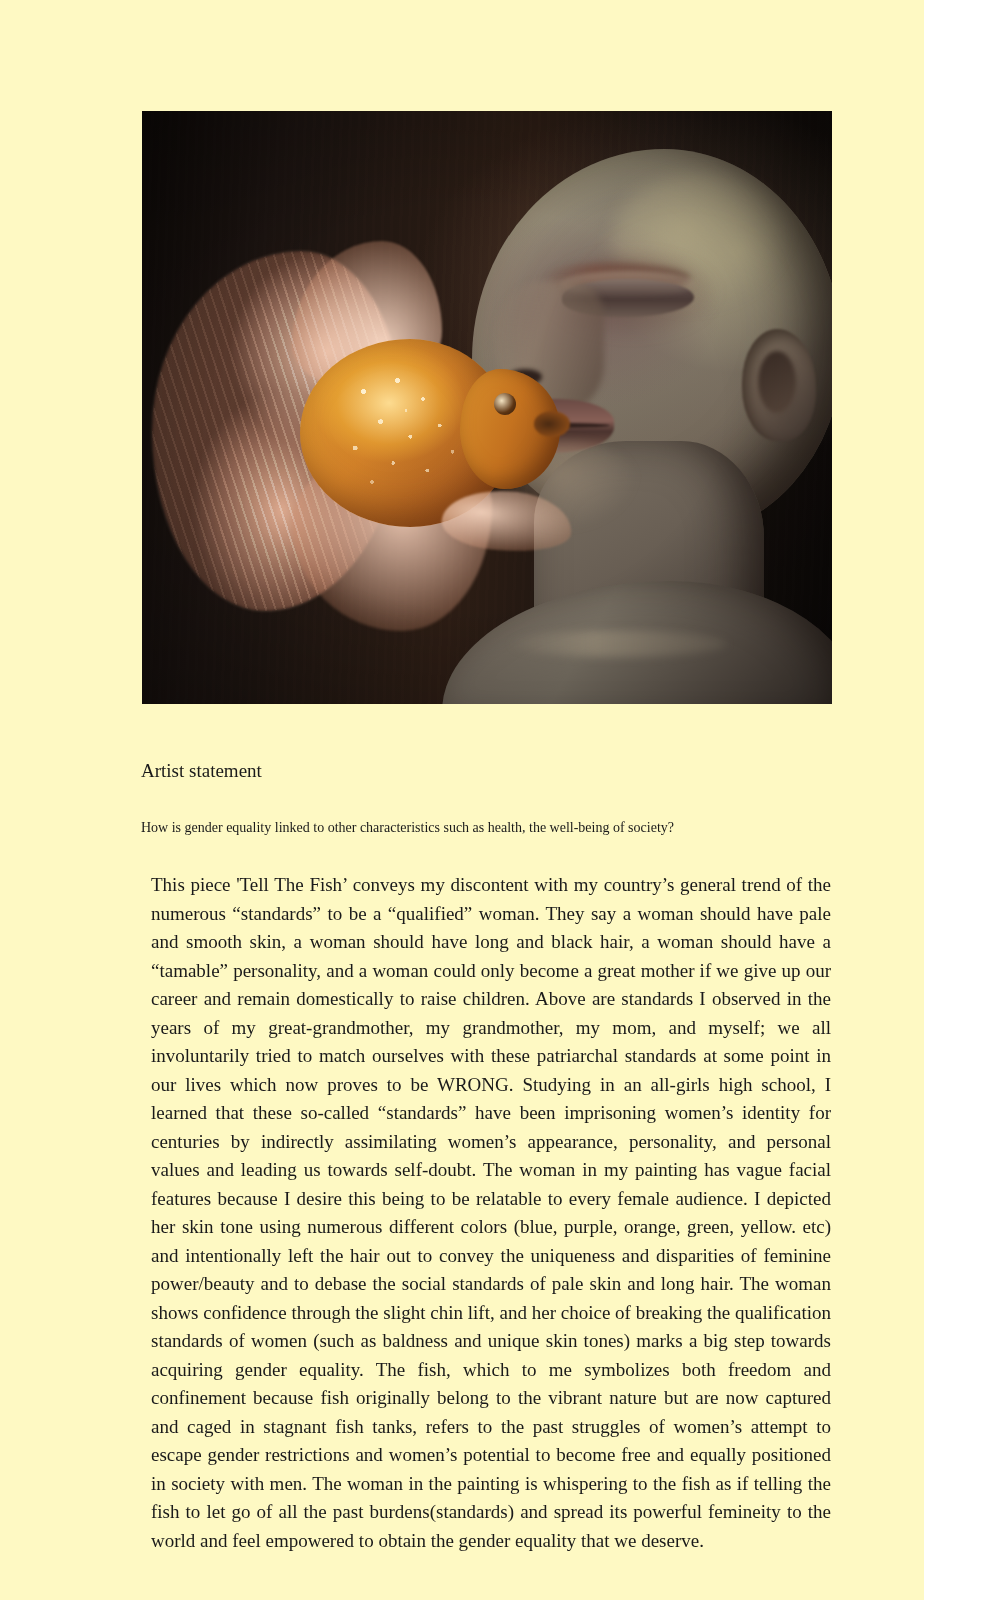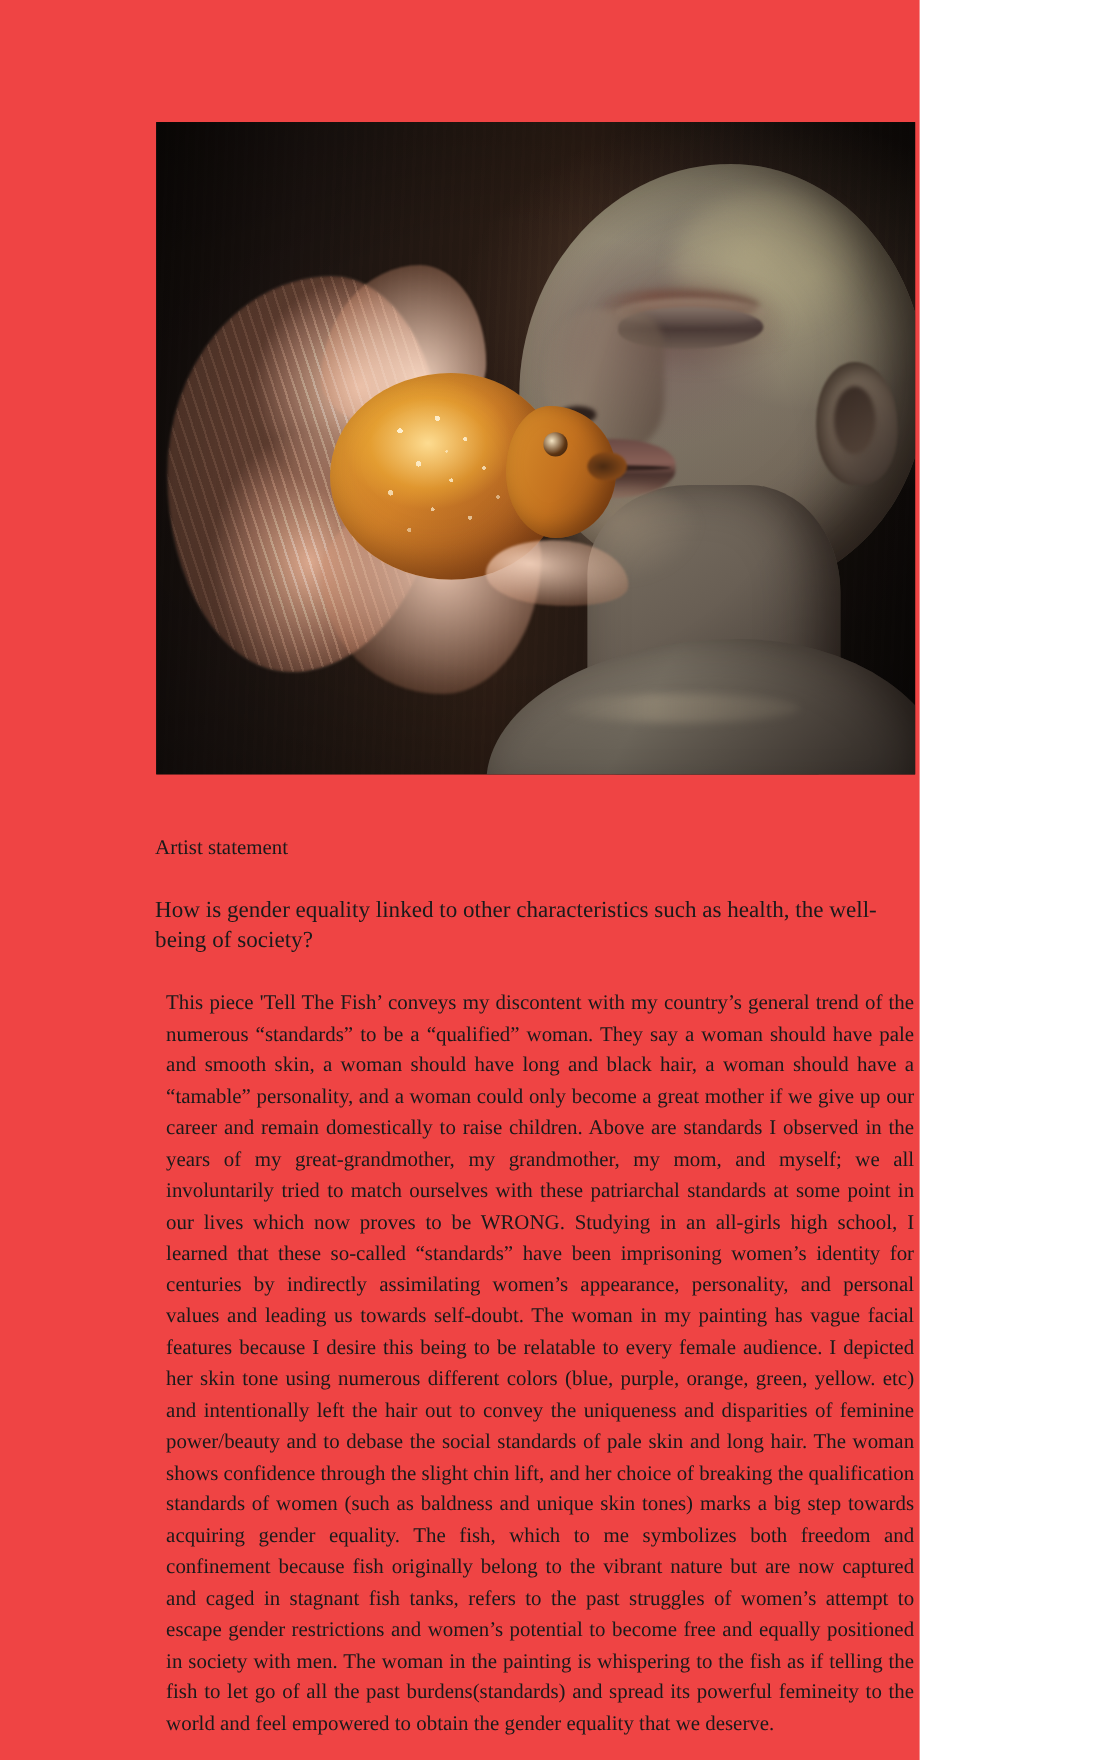--- a/index.html
+++ b/index.html
@@ -9,23 +9,23 @@
   }
   body {
     width: 1000px;
     height: 1600px;
     font-family: "Liberation Serif", serif;
     color: #1a1a1a;
     overflow: hidden;
   }
   .page {
     position: relative;
-    width: 836px;
+    width: 924px;
     height: 1600px;
-    background: #ef4444;
+    background: #fef9c3;
   }
   .artwork-wrap {
     position: absolute;
     left: 142px;
     top: 111px;
     width: 690px;
     height: 593px;
     overflow: hidden;
     background: #120c09;
   }
@@ -356,21 +356,21 @@
     top: 758px;
     width: 700px;
   }
   .statement-heading {
     font-size: 19px;
     line-height: 26px;
     margin: 0 0 30px 0;
     font-weight: normal;
   }
   .question {
-    font-size: 21px;
+    font-size: 14px;
     line-height: 27px;
     margin: 0 0 30px 0;
     text-align: left;
   }
   .body-para {
     font-size: 19px;
     line-height: 28.5px;
     margin: 10px;
     text-align: justify;
     text-justify: inter-word;

